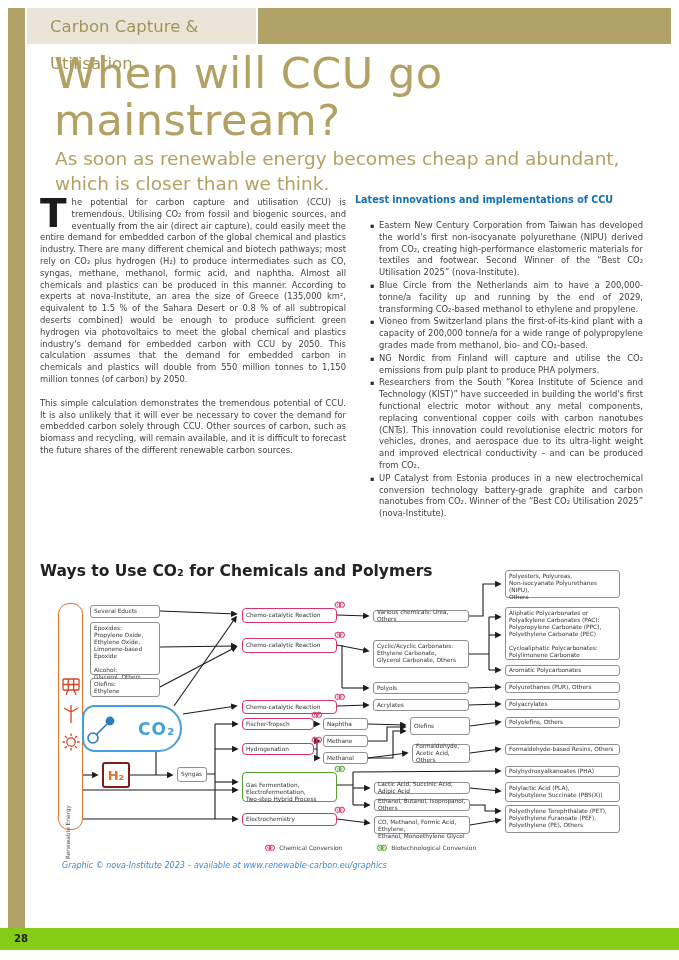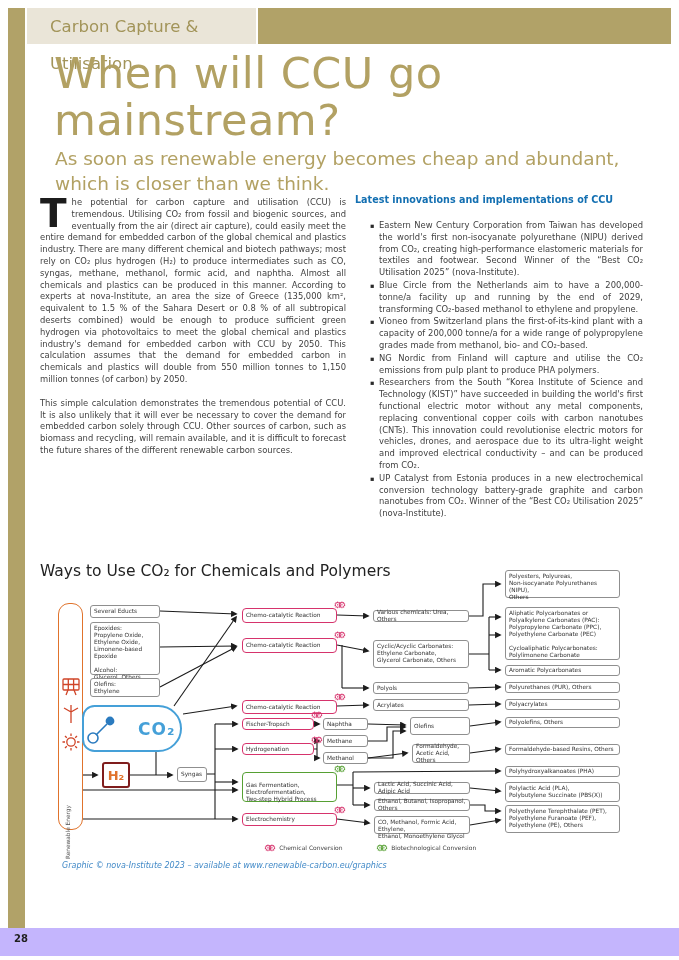--- a/index.html
+++ b/index.html
@@ -18,21 +18,21 @@
   .col-right{position:absolute;left:355px;top:194px;width:303px;}
   p.body{font-size:8.4px;line-height:11.8px;text-align:justify;color:#3f3f3f;margin:0 0 12px 0;}
   .dropcap{float:left;font-size:39px;line-height:30px;font-weight:600;color:#1c1c1c;margin:2px 5px 0 0;}
   .col-heading{font-size:9.6px;font-weight:bold;color:#1470b2;margin:0 0 4px 0;}
   .col-right ul{margin:15px;padding:0;list-style:none;}
   .col-right li{position:relative;font-size:8.4px;line-height:11.8px;text-align:justify;color:#3f3f3f;
                 padding-left:9px;margin:0 0 1px 0;}
   .col-right li::before{content:"▪";position:absolute;left:0;top:1px;font-size:6.5px;color:#2b2b2b;}
   
   .diagram{position:absolute;left:36px;top:560px;width:636px;height:318px;}
-  .fig-title{position:absolute;left:4px;top:2px;font-size:15.5px;font-weight:normal;color:#222;white-space:nowrap;z-index:2;}
+  .fig-title{position:absolute;left:4px;top:2px;font-size:15.5px;font-weight:bold;color:#222;white-space:nowrap;z-index:2;}
   .diagram svg.wires{position:absolute;left:0;top:0;z-index:0;}
   .n{position:absolute;box-sizing:border-box;background:#fff;border:1px solid #8f8f8f;border-radius:3px;
      font-size:5.8px;line-height:7px;padding:2px 3px;color:#333;white-space:pre-line;z-index:1;}
   .n.c{display:flex;align-items:center;}
   .n.pink{border:1.2px solid #d6336c;border-radius:4px;}
   .n.green{border:1.2px solid #56a033;border-radius:4px;}
   .gears{position:absolute;right:-6px;top:-7px;font-size:9px;letter-spacing:-4px;z-index:2;background:transparent;}
   .gears.pk{color:#d6336c;} .gears.gr{color:#56a033;}
   .rail{position:absolute;box-sizing:border-box;border:1.5px solid #e0732c;border-radius:11px;z-index:1;}
   .rail .ic{position:absolute;left:2px;width:20px;height:22px;}
@@ -40,21 +40,21 @@
                font-size:5.8px;color:#555;}
   .co2-bubble{position:absolute;box-sizing:border-box;border:2px solid #45a0d8;border-radius:16px 30px 30px 16px;
               z-index:1;display:flex;align-items:center;background:#fff;}
   .co2-text{font-size:17px;font-weight:bold;color:#45a0d8;letter-spacing:1px;}
   .h2-box{position:absolute;box-sizing:border-box;border:2px solid #7f1d1d;border-radius:3px;z-index:1;
           display:flex;align-items:center;justify-content:center;font-size:13px;font-weight:bold;color:#e0732c;background:#fff;}
   .legend{position:absolute;z-index:1;font-size:6px;color:#444;white-space:nowrap;}
   .legend .lg-gears{font-size:9px;letter-spacing:-4px;vertical-align:-1px;margin-right:7px;}
   .fig-caption{position:absolute;left:26px;top:301px;font-size:8px;font-style:italic;color:#4189c7;z-index:1;white-space:nowrap;}
   
-  .footer-bar{position:absolute;left:0;top:928px;width:679px;height:28px;background:#c4b5fd;}
+  .footer-bar{position:absolute;left:0;top:928px;width:679px;height:22px;background:#84cc16;}
   .footer-num{position:absolute;left:14px;top:0;line-height:22px;font-size:10px;font-weight:bold;color:#1f1f1f;}
   .footer-mag{position:absolute;left:38px;top:0;line-height:22px;font-size:8px;font-weight:bold;color:#2a2a2a;}
 </style>
 </head>
 <body>
 
 <div class="page">
   <div class="strip-left"></div>
   <div class="header-tab">
     <span class="cat">Carbon Capture &amp; Utilisation</span>

